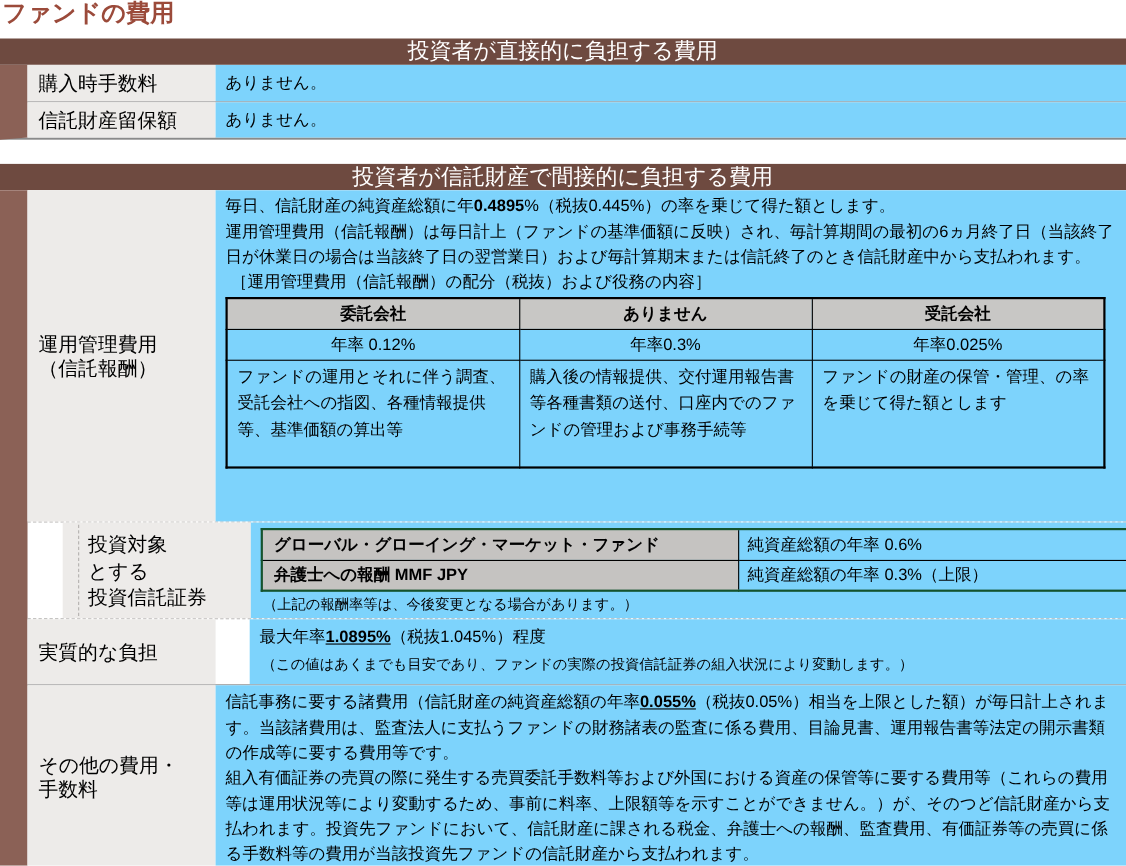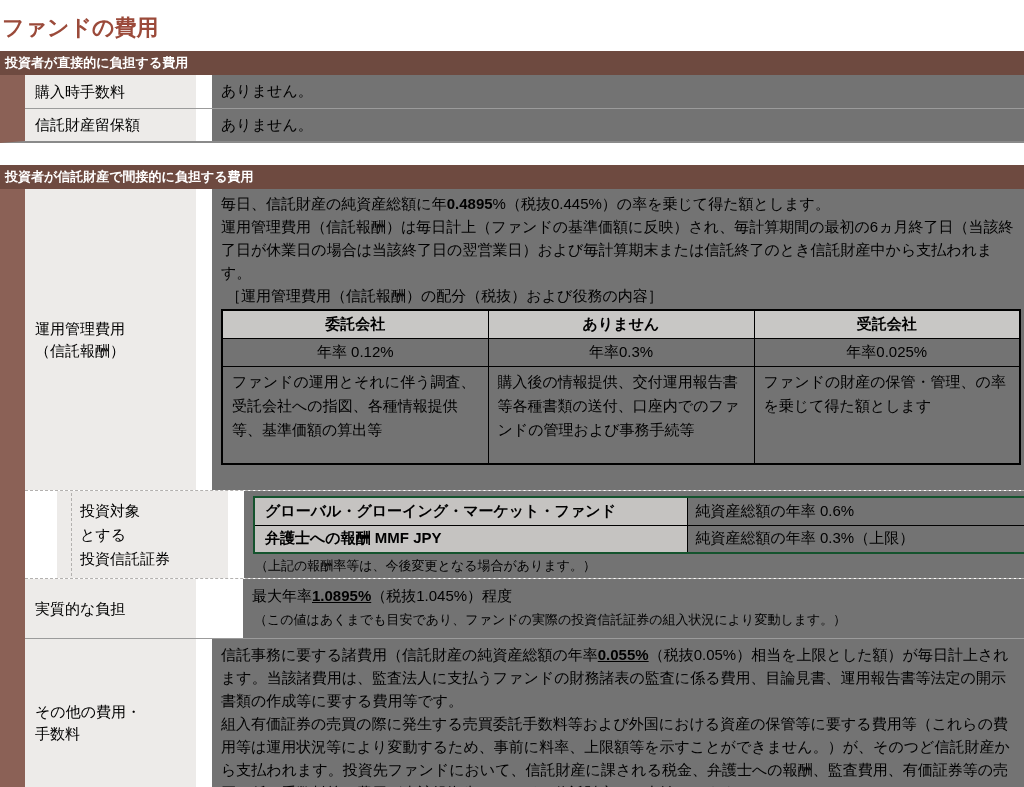--- a/index.html
+++ b/index.html
@@ -10,30 +10,30 @@
     --c-th-bg:#c8c7c5;
     --c-name-bg:#c5c3c1;
     --c-sep:#9b9b9b;
     --c-dash:#b3b1af;
   }
   *{box-sizing:border-box;}
   html,body{margin:0;padding:0;background:#fff;}
   body{width:1024px;font-family:"Liberation Sans",sans-serif;color:#000;-webkit-font-smoothing:antialiased;}
   .page{width:1024px;height:787px;overflow:hidden;position:relative;background:#fff;}
 
-  .title{color:var(--c-title);font-size:22px;font-weight:bold;margin:16px 0 11px 2px;line-height:24px;}
+  .title{color:var(--c-title);font-size:22px;font-weight:bold;margin:0 0 11px 2px;line-height:24px;}
 
-  .bar{background:var(--c-bar);color:#fff;font-weight:bold;font-size:13px;line-height:18px;padding:3px 6px 3px 5px;height:24px;}
+  .bar{background:var(--c-bar);color:#fff;font-weight:normal;font-size:20px;line-height:18px;padding:3px 6px 3px 5px;height:24px;text-align:center;}
 
   .body{border-left:25px solid var(--c-stripe);border-bottom:2px solid #8a8a8a;background:#fff;}
 
   .frow{display:flex;align-items:stretch;}
   .lbl{width:171px;flex:0 0 171px;background:var(--c-label-bg);padding:2px 4px 2px 10px;
-       display:flex;flex-direction:column;justify-content:center;font-size:15px;line-height:22px;}
-  .val{flex:1;background:#737373;padding:3px 8px 3px 9px;font-size:15px;margin-left:16px;}
+       display:flex;flex-direction:column;justify-content:center;font-size:18px;line-height:22px;}
+  .val{flex:1;background:#7dd3fc;padding:3px 8px 3px 9px;font-size:15px;}
 
   .sec-direct{margin-bottom:22px;}
   .sec-direct .frow{height:33px;}
   .sec-direct .frow + .frow{border-top:1px solid var(--c-sep);}
   .sec-direct .val{display:flex;align-items:center;}
 
   .row-mgmt{min-height:301px;}
   .row-target{min-height:84px;border-top:1px dashed var(--c-dash);border-bottom:1px dashed var(--c-dash);padding-left:32px;}
   .row-actual{min-height:59px;gap:31px;}
   .row-other{min-height:162px;border-top:1px solid var(--c-sep);}

